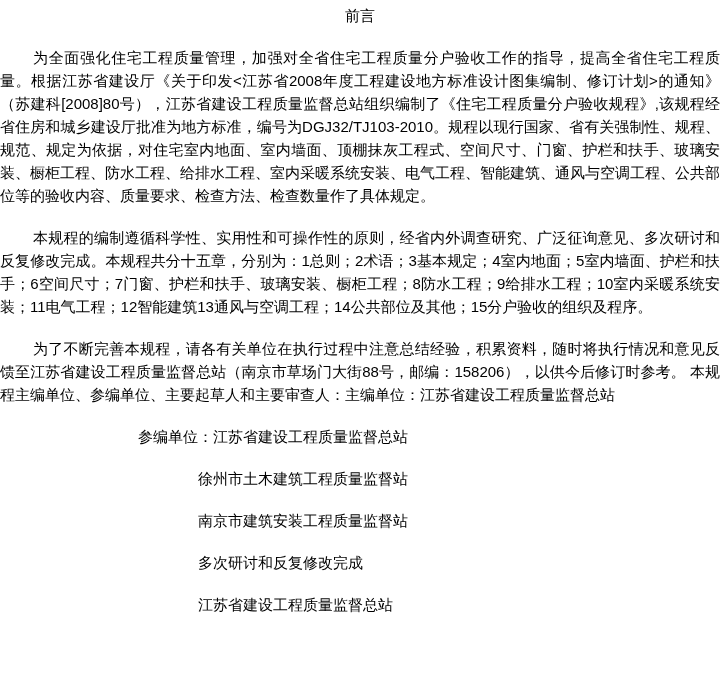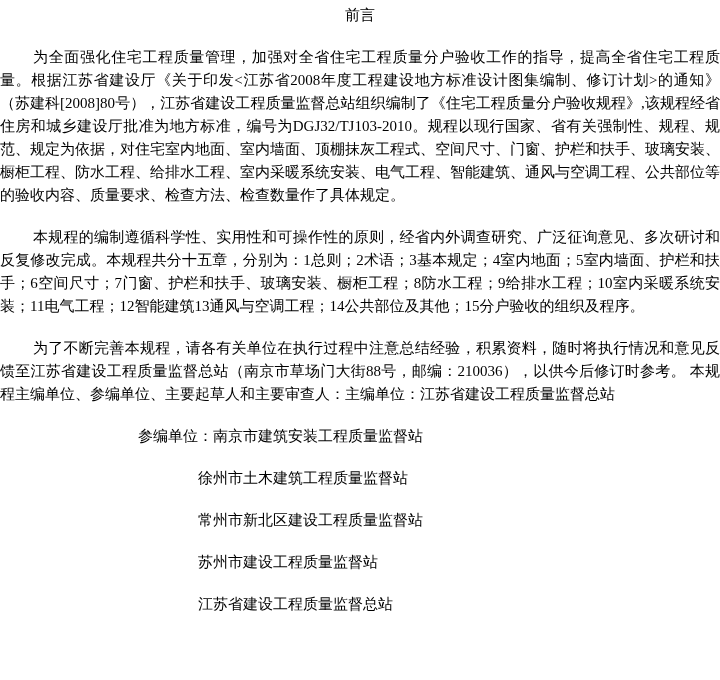--- a/index.html
+++ b/index.html
@@ -8,21 +8,21 @@
     background: #ffffff;
   }
   .page {
     position: relative;
     width: 720px;
     height: 680px;
     box-sizing: border-box;
     padding: 4px 0 0 0;
     background: #ffffff;
     color: #000000;
-    font-family: Liberation Serif, serif;
+    font-family: Liberation Sans, sans-serif;
     font-size: 15px;
     line-height: 23px;
     overflow: hidden;
   }
   .doc-title {
     margin: 0;
     font-size: 15px;
     font-weight: normal;
     text-align: center;
     line-height: 23px;
@@ -48,25 +48,25 @@
 </head>
 <body>
 
 <div class="page">
   <h1 class="doc-title">前言</h1>
 
   <p class="body-para">为全面强化住宅工程质量管理，加强对全省住宅工程质量分户验收工作的指导，提高全省住宅工程质量。根据江苏省建设厅《关于印发&lt;江苏省2008年度工程建设地方标准设计图集编制、修订计划&gt;的通知》（苏建科[2008]80号），江苏省建设工程质量监督总站组织编制了《住宅工程质量分户验收规程》,该规程经省住房和城乡建设厅批准为地方标准，编号为DGJ32/TJ103-2010。规程以现行国家、省有关强制性、规程、规范、规定为依据，对住宅室内地面、室内墙面、顶棚抹灰工程式、空间尺寸、门窗、护栏和扶手、玻璃安装、橱柜工程、防水工程、给排水工程、室内采暖系统安装、电气工程、智能建筑、通风与空调工程、公共部位等的验收内容、质量要求、检查方法、检查数量作了具体规定。</p>
 
   <p class="body-para">本规程的编制遵循科学性、实用性和可操作性的原则，经省内外调查研究、广泛征询意见、多次研讨和反复修改完成。本规程共分十五章，分别为：1总则；2术语；3基本规定；4室内地面；5室内墙面、护栏和扶手；6空间尺寸；7门窗、护栏和扶手、玻璃安装、橱柜工程；8防水工程；9给排水工程；10室内采暖系统安装；11电气工程；12智能建筑13通风与空调工程；14公共部位及其他；15分户验收的组织及程序。</p>
 
-  <p class="body-para">为了不断完善本规程，请各有关单位在执行过程中注意总结经验，积累资料，随时将执行情况和意见反馈至江苏省建设工程质量监督总站（南京市草场门大街88号，邮编：210036），以供今后修订时参考。 本规程主编单位、参编单位、主要起草人和主要审查人：主编单位：江苏省建设工程质量监督总站</p>
+  <p class="body-para">为了不断完善本规程，请各有关单位在执行过程中注意总结经验，积累资料，随时将执行情况和意见反馈至江苏省建设工程质量监督总站（南京市草场门大街88号，邮编：158206），以供今后修订时参考。 本规程主编单位、参编单位、主要起草人和主要审查人：主编单位：江苏省建设工程质量监督总站</p>
 
-  <p class="unit-lead">参编单位：南京市建筑安装工程质量监督站</p>
+  <p class="unit-lead">参编单位：江苏省建设工程质量监督总站</p>
 
   <p class="unit-line">徐州市土木建筑工程质量监督站</p>
 
 
-  <p class="unit-line">常州市新北区建设工程质量监督站</p>
+  <p class="unit-line">南京市建筑安装工程质量监督站</p>
 
-  <p class="unit-line">苏州市建设工程质量监督站</p>
+  <p class="unit-line">多次研讨和反复修改完成</p>
 
   <p class="unit-line">江苏省建设工程质量监督总站</p>
 </div>
 
 </body></html>

